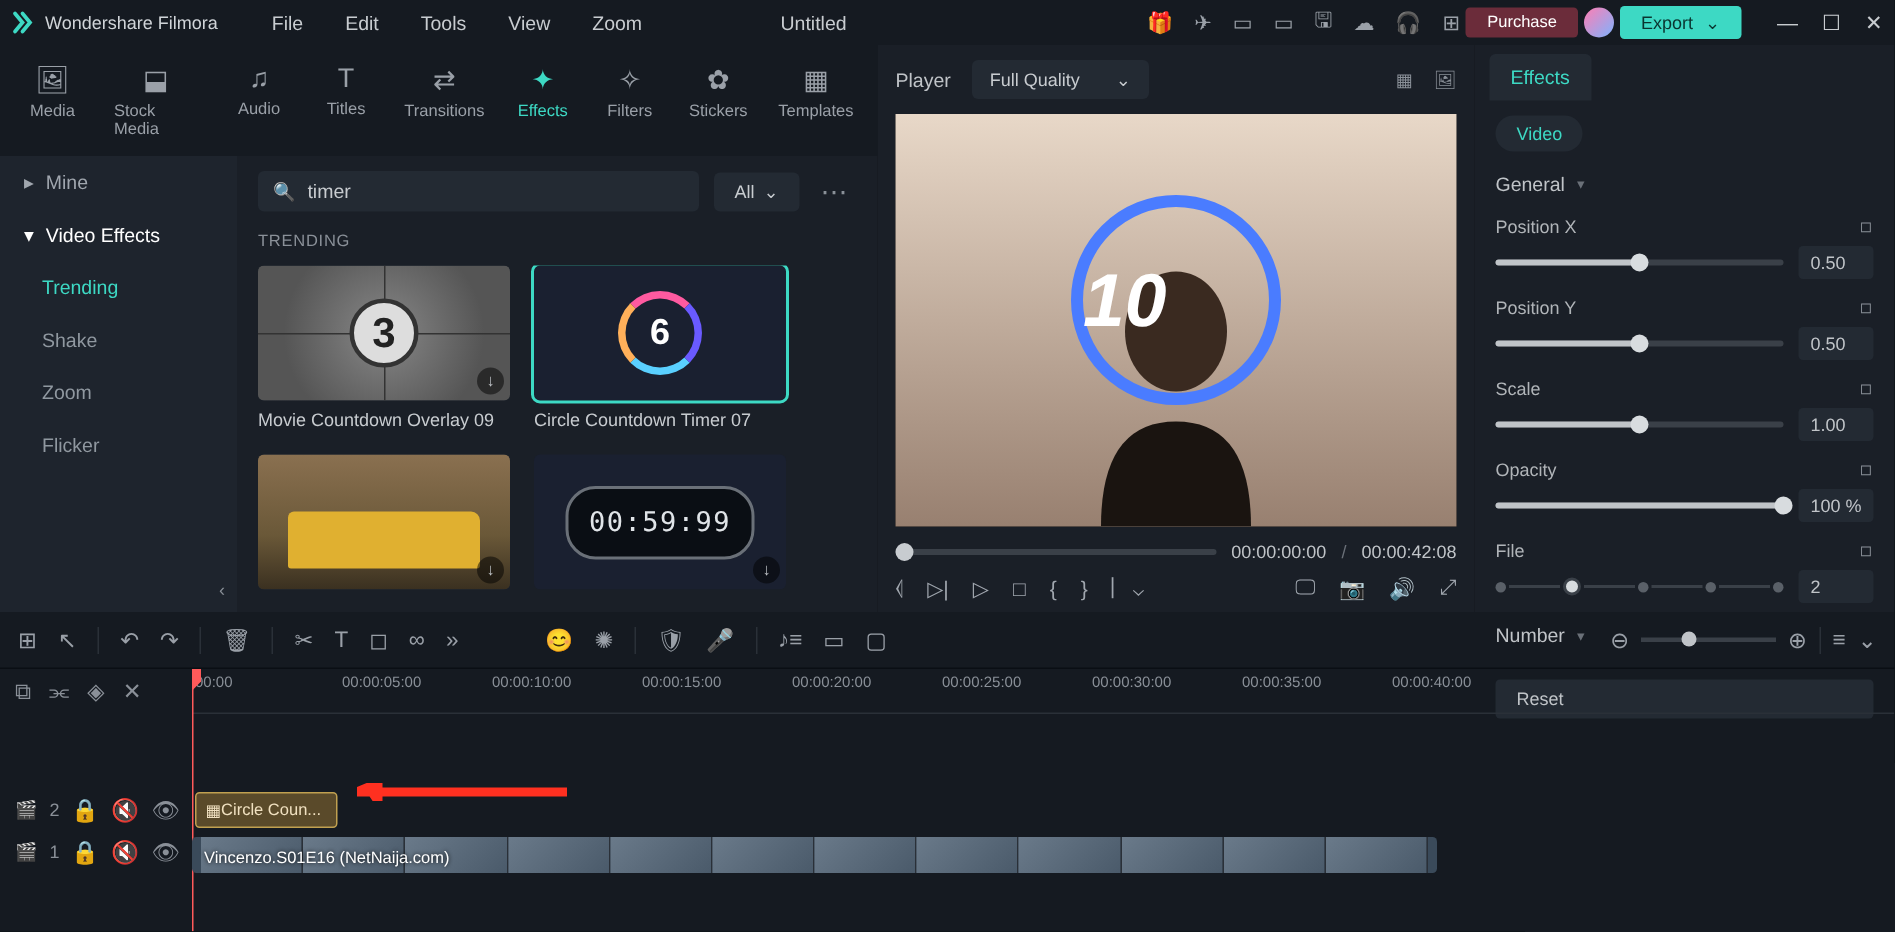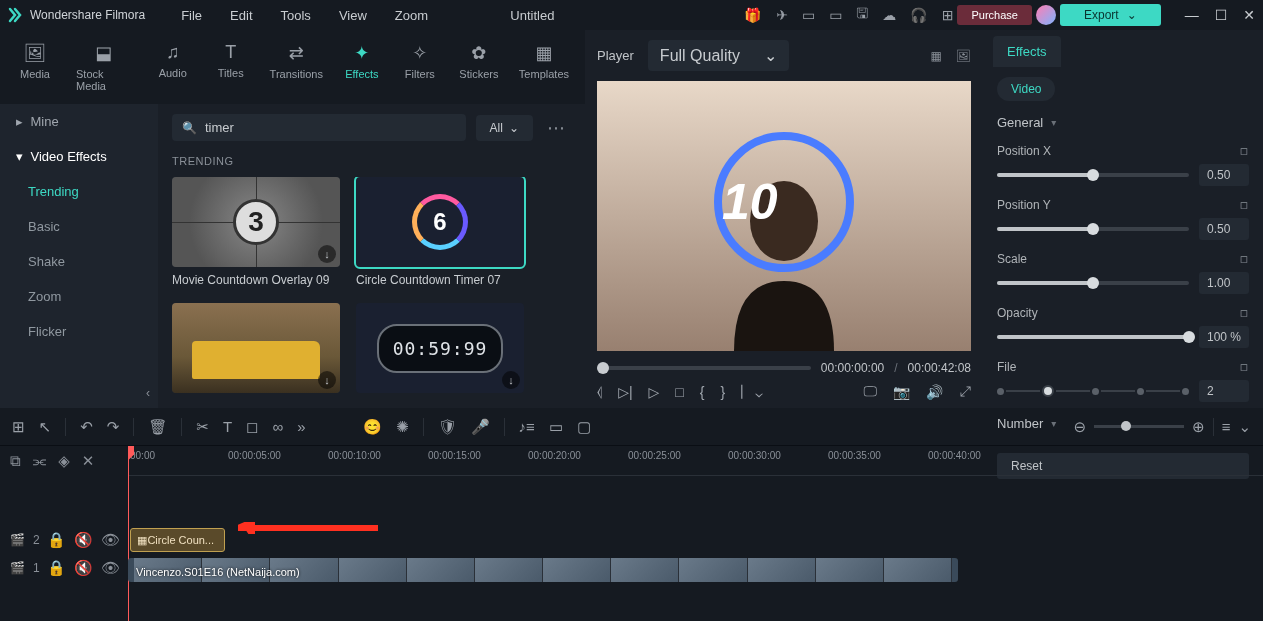--- a/index.html
+++ b/index.html
@@ -8,21 +8,21 @@
 
 .titlebar { height: 30px; background: #151a21; display: flex; align-items: center; padding: 0 8px; gap: 4px; }
 .app-logo { width: 18px; height: 18px; display: flex; align-items: center; justify-content: center; }
 .app-name { font-size: 12px; color: #d0d4d8; margin-right: 20px; }
 .menu-item { padding: 4px 12px; color: #c8ccd0; cursor: pointer; font-size: 13px; }
 .doc-title { flex: 1; text-align: center; color: #c8ccd0; font-size: 13px; margin-left: -120px; }
 .title-icons { display: flex; gap: 14px; align-items: center; }
 .title-icon { color: #9aa0a8; cursor: pointer; font-size: 14px; }
 .purchase-btn { background: #6b2c3a; color: #fff; padding: 4px 14px; border-radius: 3px; cursor: pointer; font-size: 11px; }
 .avatar { width: 20px; height: 20px; border-radius: 50%; background: linear-gradient(135deg,#ff7eb3,#7eb3ff); }
-.export-btn { background: #3dd9c4; color: #0a3530; padding: 4px 24px; border-radius: 3px; display: flex; align-items: center; gap: 8px; cursor: pointer; font-size: 12px; }
+.export-btn { background: #3dd9c4; color: #0a3530; padding: 4px 14px; border-radius: 3px; display: flex; align-items: center; gap: 8px; cursor: pointer; font-size: 12px; }
 .win-controls { display: flex; gap: 16px; margin-left: 20px; }
 .win-btn { color: #c8ccd0; cursor: pointer; font-size: 14px; }
 
 
 .main { display: flex; height: 378px; }
 .left-pane { width: 585px; display: flex; flex-direction: column; }
 .tab-strip { display: flex; background: #151a21; padding: 8px 10px; gap: 8px; }
 .lib-tab { display: flex; flex-direction: column; align-items: center; gap: 4px; padding: 4px 8px; cursor: pointer; color: #9aa0a8; font-size: 11px; min-width: 50px; }
 .lib-tab.active { color: #3dd9c4; }
 .lib-tab-icon { font-size: 18px; }
@@ -46,21 +46,21 @@
 .thumb { width: 168px; height: 90px; background: #2a3038; border-radius: 4px; position: relative; overflow: hidden; display:flex; align-items:center; justify-content:center; }
 .thumb.selected { outline: 2px solid #3dd9c4; }
 .gem-badge { position: absolute; top: 4px; left: 4px; color: #ff4d8b; font-size: 14px; }
 .dl-badge { position: absolute; bottom: 4px; right: 4px; color: #c0c4c8; background: rgba(0,0,0,0.5); border-radius: 50%; width: 18px; height: 18px; display: flex; align-items: center; justify-content: center; font-size: 11px;}
 .card-label { font-size: 12px; color: #c8ccd0; white-space: nowrap; overflow: hidden; text-overflow: ellipsis; }
 
 
 .player-pane { width: 398px; background: #1a1f27; display: flex; flex-direction: column; padding: 10px 12px 8px; }
 .player-header { display: flex; align-items: center; gap: 14px; margin-bottom: 10px; }
 .player-label { color: #c0c4c8; font-size: 13px; }
-.quality-select { background: #232a33; padding: 6px 12px; border-radius: 4px; display: flex; align-items: center; gap: 24px; font-size: 16px; }
+.quality-select { background: #232a33; padding: 6px 12px; border-radius: 4px; display: flex; align-items: center; gap: 24px; font-size: 12px; }
 .player-header-icons { margin-left: auto; display: flex; gap: 14px; color: #8a9098; }
 .video-area { flex: 1; background: #000; position: relative; display: flex; align-items: center; justify-content: center; }
 .video-frame { width: 100%; height: 100%; background: linear-gradient(180deg,#e8d8c8,#988070); position: relative; overflow:hidden; }
 .person-sil { position:absolute; bottom:0; left:50%; transform:translateX(-50%); width:160px; height:180px;}
 .countdown-circle { position: absolute; top: 50%; left: 50%; transform: translate(-50%,-60%); width: 140px; height: 140px; border-radius: 50%; border: 8px solid #4a7cff; display: flex; align-items: center; justify-content: flex-start; }
 .countdown-num { font-size: 50px; font-weight: 800; color: #fff; font-style: italic; }
 .scrub-row { display: flex; align-items: center; gap: 10px; margin-top: 10px; }
 .scrub-bar { flex: 1; height: 4px; background: #3a4048; border-radius: 2px; position: relative; }
 .scrub-dot { position: absolute; left: 0; top: -4px; width: 12px; height: 12px; background: #c8ccd0; border-radius: 50%; }
 .time-text { font-size: 12px; color: #c0c4c8; }
@@ -219,21 +219,20 @@
         <div class="side-item">
             <span>▸</span>
             <span>Mine</span>
           </div>
         <div class="side-item active">
             <span>▾</span>
             <span>Video Effects</span>
           </div>
         <div class="sub-items">
           <div class="sub-item active">Trending</div>
-          <div class="sub-item">Basic</div>
           <div class="sub-item">Shake</div>
           <div class="sub-item">Zoom</div>
           <div class="sub-item">Flicker</div>
         </div>
         <div class="side-collapse">‹</div>
       </div>
       <div class="lib-content">
         <div class="search-row">
           <div class="search-box">
             <span>🔍</span>

